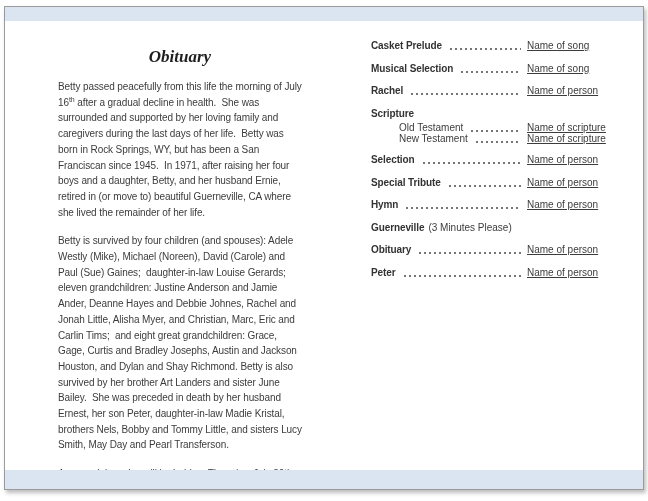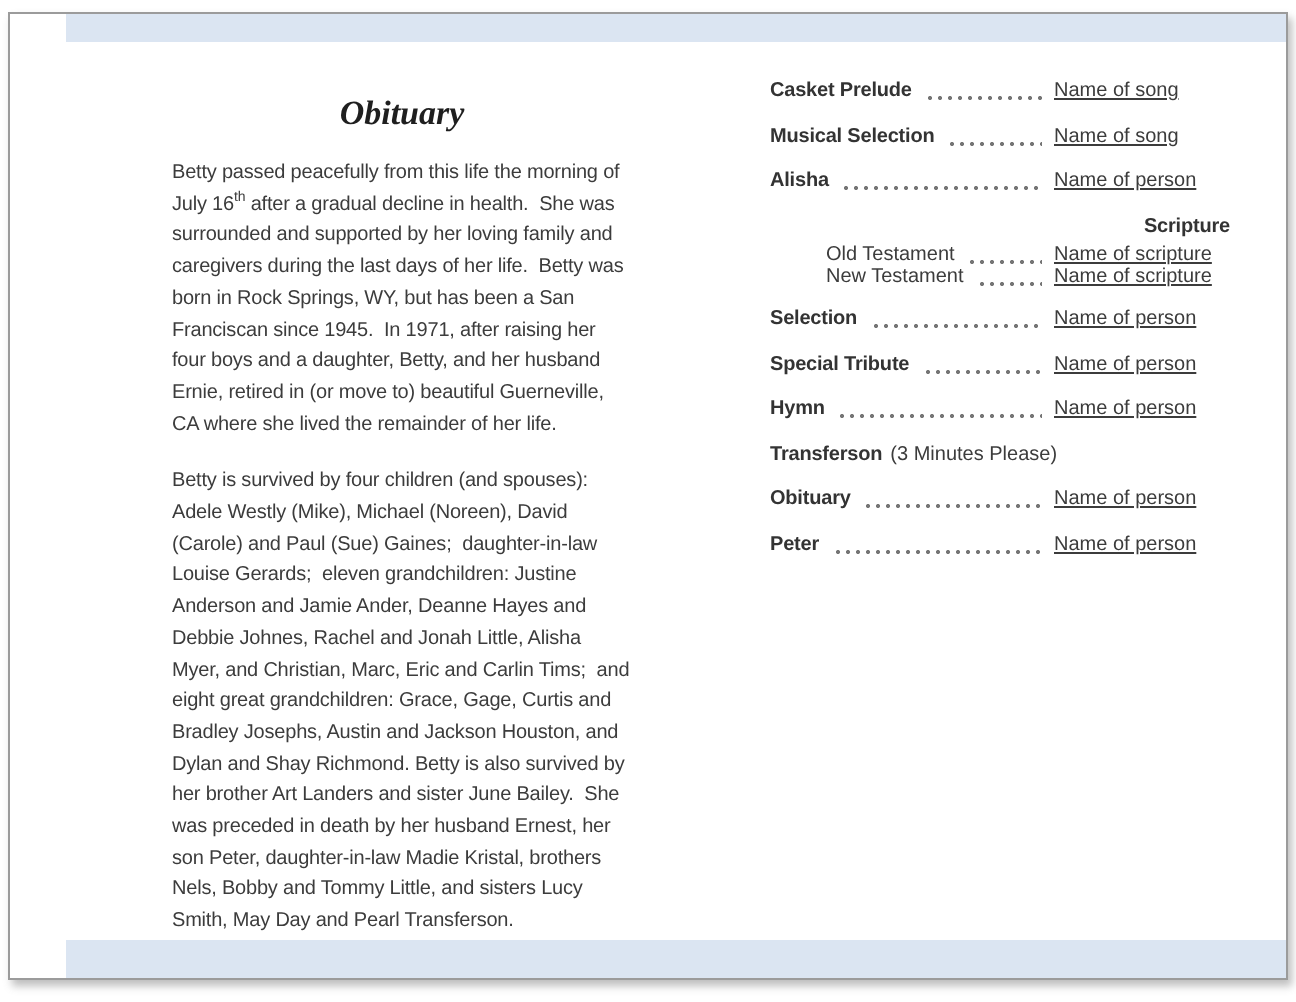--- a/index.html
+++ b/index.html
@@ -10,21 +10,21 @@
     font-family: "Liberation Sans", sans-serif;
     color: #3c3c3c;
   }
   .sheet {
     position: relative;
     margin: 6px 4px 0 4px;
     height: 484px;
     background: #ffffff;
     border: 1px solid #9b9b9b;
     box-shadow: 2px 3px 4px rgba(110,110,110,0.45);
-    display: flex; flex-direction: column; padding-left: 28px;
+    display: flex; flex-direction: column;
   }
   .bar { flex: none; background: #dbe5f2; }
   .bar-top { height: 14px; }
   .bar-bottom { height: 19px; }
   .content { flex: 1 1 auto; display: flex; overflow: hidden; }
   .page { width: 50%; }
   .page-left  { padding: 20px 22px 0 53px; }
   .page-right { padding: 18px 28px 0 47px; }
 
   h1.page-title {
@@ -49,21 +49,21 @@
   }
   .plabel { font-weight: bold; white-space: nowrap; letter-spacing: -0.1px; color: #333; }
   .psuffix { margin-left: 4px; white-space: nowrap; }
   .leader {
     flex: 1 1 auto; height: 2px; margin: 0 6px 2px 8px;
     background-image: radial-gradient(circle at 1px 1px, #757575 0.8px, rgba(0,0,0,0) 1.2px);
     background-size: 5px 2px; background-repeat: repeat-x;
   }
   .pvalue { flex: none; width: 88px; white-space: nowrap; text-decoration: underline; }
   .pblock { display: block; }
-  .pblock > .plabel { display: block; margin-bottom: 2px; text-align: right; }
+  .pblock > .plabel { display: block; margin-bottom: 2px; }
   .psub {
     display: flex; align-items: flex-end;
     margin-left: 28px; line-height: 11px; margin-bottom: 0;
   }
   .psub .sublabel { white-space: nowrap; text-align: center; }
   .psub .leader { margin-bottom: 1px; }
 </style>
 </head>
 <body>
 
@@ -92,21 +92,21 @@
 
 
 
         <div class="prow">
           <span class="plabel">Musical Selection</span>
           <span class="leader"></span>
           <span class="pvalue">Name of song</span>
         </div>
 
         <div class="prow">
-          <span class="plabel">Alisha</span>
+          <span class="plabel">Rachel</span>
           <span class="leader"></span>
           <span class="pvalue">Name of person</span>
         </div>
 
         <div class="prow pblock">
           <span class="plabel">Scripture</span>
           <div class="psub">
             <span class="sublabel">Old Testament</span>
             <span class="leader"></span>
             <span class="pvalue">Name of scripture</span>
@@ -130,21 +130,21 @@
           <span class="pvalue">Name of person</span>
         </div>
 
         <div class="prow">
           <span class="plabel">Hymn</span>
           <span class="leader"></span>
           <span class="pvalue">Name of person</span>
         </div>
 
         <div class="prow">
-          <span class="plabel">Transferson</span>
+          <span class="plabel">Guerneville</span>
           <span class="psuffix">(3 Minutes Please)</span>
         </div>
 
         <div class="prow">
           <span class="plabel">Obituary</span>
           <span class="leader"></span>
           <span class="pvalue">Name of person</span>
         </div>
 
         <div class="prow">

